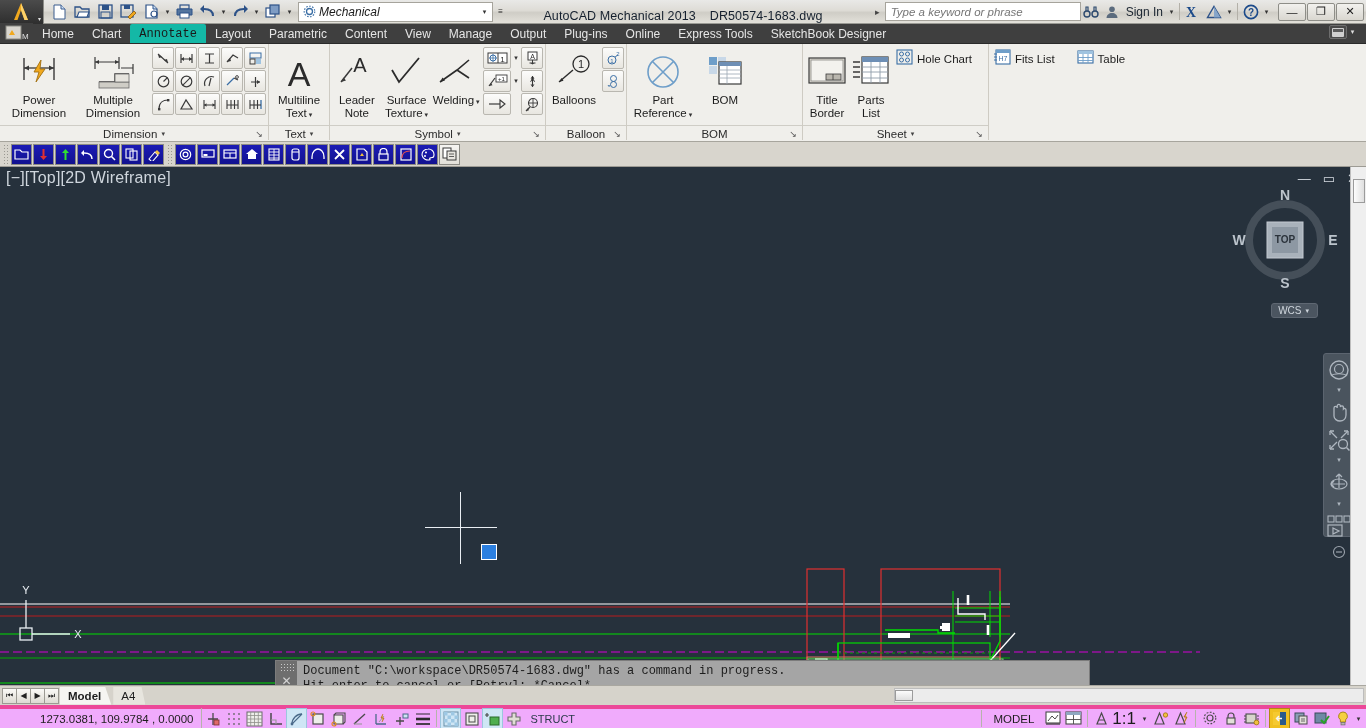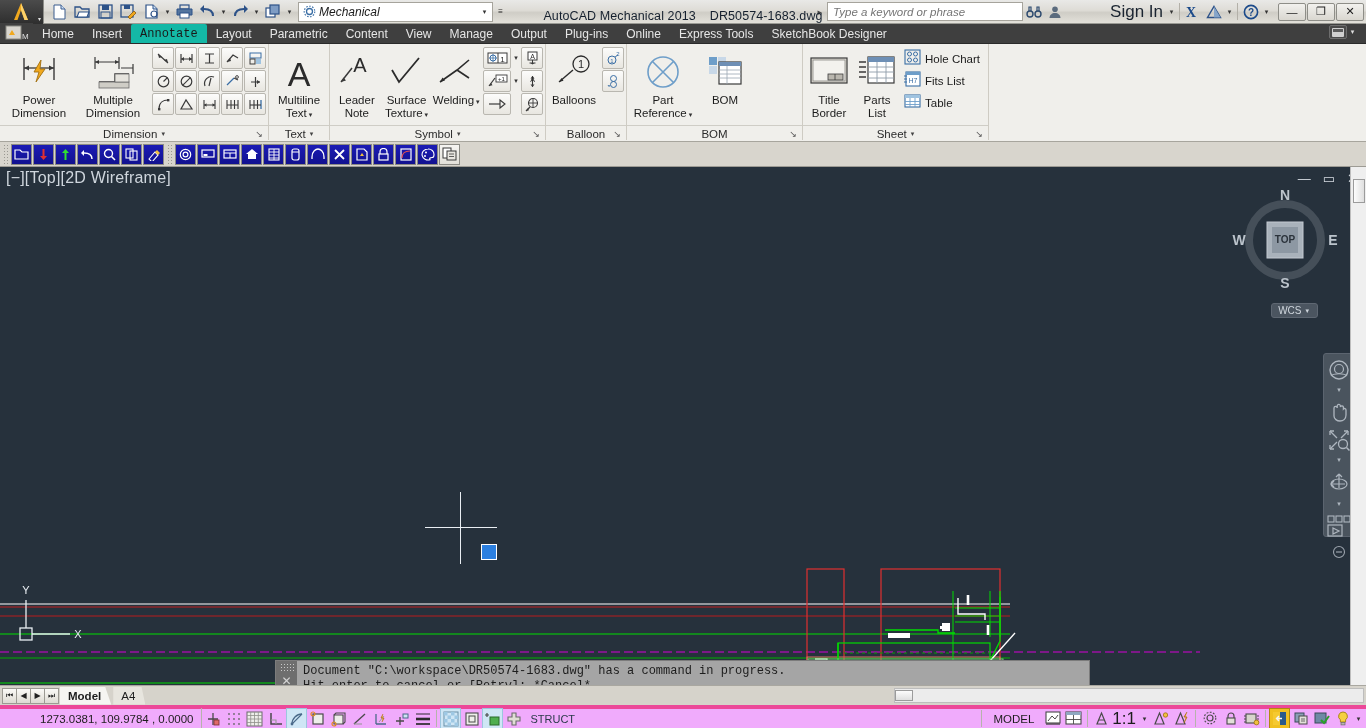--- a/index.html
+++ b/index.html
@@ -58,21 +58,21 @@
   }
   .searchbox{
     width:196px; height:19px; background:#fff; border:1px solid #a6a49c;
     display:flex; align-items:center; padding-left:5px;
   }
   .searchbox input{
     border:0; outline:0; width:100%; font-size:11.5px; font-style:italic;
     color:#8a8a8a; font-family:"Liberation Sans",sans-serif; background:transparent;
   }
   .tr-icon{ width:21px;height:22px;display:flex;align-items:center;justify-content:center; }
-  .signin{ font-size:17px;color:#1a2430; padding:0 3px; white-space:nowrap;margin-left:42px; }
+  .signin{ font-size:12px;color:#1a2430; padding:0 3px; white-space:nowrap; }
   .tiny-caret{ width:11px;height:22px;display:flex;align-items:center;justify-content:center;font-size:7px;color:#333; }
   .tr-sep{ width:1px;height:17px;background:#b3b0a8;margin:0 2px; }
   .winbtns{ display:flex; gap:1px; margin-left:6px; }
   .winbtn{
     width:28px;height:18px; border:1px solid #8e8e88; border-radius:2px;
     background:linear-gradient(to bottom,#f2f1ee,#d9d7d0);
     display:flex;align-items:center;justify-content:center; color:#222; font-size:11px;
   }
   .winbtn.close{ background:linear-gradient(to bottom,#f2f1ee,#d9d7d0); }
 
@@ -435,21 +435,21 @@
 
   <div class="ribbon-tabs">
     <div class="appicon">
       <svg width="24" height="17" viewBox="0 0 24 17">
         <rect x="1" y="1" width="15" height="13" fill="#d9d6cf" stroke="#8a8a84"></rect>
         <path d="M4 10l3-5 3 5z" fill="#f0a81e"></path>
         <text x="17" y="14" font-family="Liberation Sans,sans-serif" font-size="8" fill="#e0e0e0">M</text>
       </svg>
     </div>
     <div class="rtab">Home</div>
-    <div class="rtab">Insert</div>
+    <div class="rtab">Chart</div>
     <div class="rtab active">Annotate</div>
     <div class="rtab">Layout</div>
     <div class="rtab">Parametric</div>
     <div class="rtab">Content</div>
     <div class="rtab">View</div>
     <div class="rtab">Manage</div>
     <div class="rtab">Output</div>
     <div class="rtab">Plug-ins</div>
     <div class="rtab">Online</div>
     <div class="rtab">Express Tools</div>
@@ -806,21 +806,21 @@
           <div class="ico">
             <svg width="42" height="40" viewBox="0 0 42 40">
               <path d="M3 10h7M3 15h7M3 20h7M3 25h7" stroke="#3a3a3a" stroke-width="1.3"></path>
               <rect x="12" y="5" width="26" height="26" fill="#fff" stroke="#3a3a3a" stroke-width="1.2"></rect>
               <rect x="12" y="5" width="26" height="5" fill="#6e8fb5"></rect>
               <path d="M12 15h26M12 20h26M12 26h26M21 10v21M30 10v21" stroke="#8f9ca9" stroke-width=".9"></path>
             </svg>
           </div>
           <div class="lbl"><span>Parts</span><br><span>List</span></div>
         </div>
-        <div style="display:flex;flex-direction:column;gap:1px;padding-top:1px;">
+        <div style="display:flex;flex-direction:row;gap:13px;padding-top:1px;">
           <div class="listbtn">
             <span>
               <svg width="17" height="16" viewBox="0 0 17 16">
                   <rect x="1" y="1" width="15" height="14" fill="none" stroke="#3a6ea5" stroke-width="1.1"></rect>
                   <circle cx="5.5" cy="5" r="2" fill="none" stroke="#3a6ea5"></circle>
                   <circle cx="11.5" cy="5" r="2" fill="none" stroke="#3a6ea5"></circle>
                   <circle cx="5.5" cy="11" r="2" fill="none" stroke="#3a6ea5"></circle>
                   <circle cx="11.5" cy="11" r="2" fill="none" stroke="#3a6ea5"></circle>
                 </svg>
             </span>

